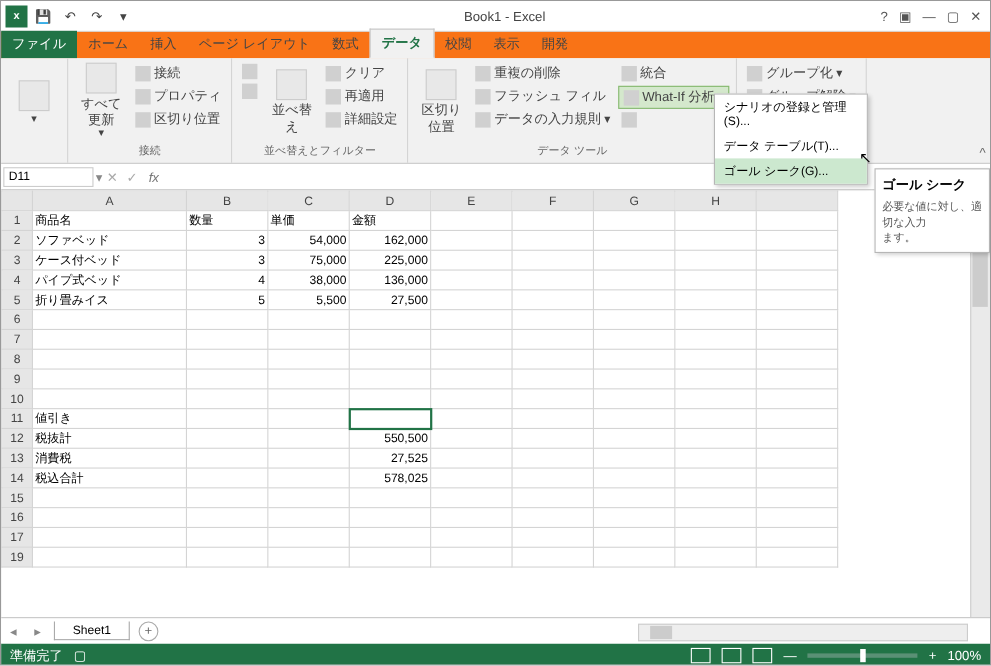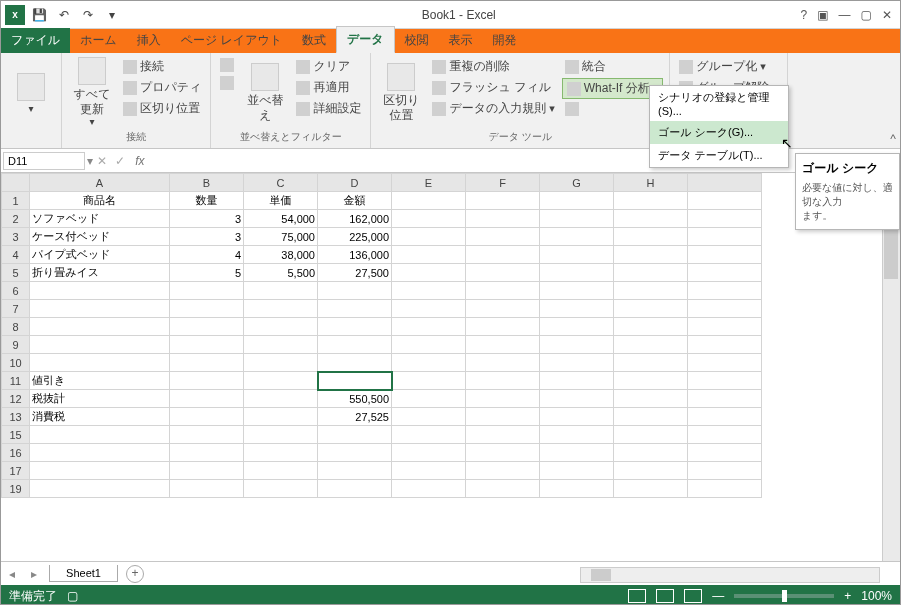--- a/index.html
+++ b/index.html
@@ -38,21 +38,21 @@
 .fx{padding:0 6px;color:#777;font-style:italic}
 .fxi{padding:0 4px;color:#aaa}
 .grid-wrap{position:relative;height:388px;overflow:hidden}
 .grid{border-collapse:collapse;table-layout:fixed}
 .grid th,.grid td{border:1px solid #d4d4d4;height:18px;font-size:11px;padding:0 2px;overflow:hidden;white-space:nowrap}
 .grid th{background:#e6e6e6;text-align:center;font-weight:normal;color:#444}
 .grid .rh{background:#e6e6e6;text-align:center;width:28px}
 .grid .ch{width:74px}
 .grid td{background:#fff}
 .grid td.num{text-align:right}
-.grid td.ctr{text-align:center}
+.grid td.ctr{text-align:left}
 .selcell{outline:2px solid #217346;outline-offset:-1px}
 .sheet-tabs{height:24px;background:#fff;border-top:1px solid #c6c6c6;display:flex;align-items:center;position:relative}
 .sheet-nav{padding:0 8px;color:#888}
 .sheet-tab{border:1px solid #aaa;border-top:none;padding:2px 16px;background:#fff;font-size:11px;margin-left:4px}
 .addsheet{width:18px;height:18px;border:1px solid #aaa;border-radius:9px;margin-left:8px;text-align:center;line-height:15px;color:#666;cursor:pointer}
 .hscroll{position:absolute;right:20px;bottom:2px;width:300px;height:16px;background:#eee;border:1px solid #ccc}
 .hscroll .thumb{position:absolute;left:10px;width:20px;height:12px;top:1px;background:#ccc}
 .status{height:22px;background:#217346;color:#fff;display:flex;align-items:center;padding:0 8px;gap:10px;font-size:11px}
 .status .spacer{flex:1}
 .zoom-slider{width:100px;height:4px;background:#5a9075;position:relative}
@@ -192,22 +192,22 @@
         <div class="smbtn"><span class="si"></span><span>グループ解除</span> ▾</div>
       </div>
     </div>
     <div class="group-label">&nbsp;</div>
   </div>
   <span class="collapse-rib">^</span>
 </div>
 
 <div class="dropdown">
   <div class="mi">シナリオの登録と管理(S)...</div>
+  <div class="mi">データ テーブル(T)...</div>
   <div class="mi hover">ゴール シーク(G)...</div>
-  <div class="mi">データ テーブル(T)...</div>
 </div>
 <div class="cursor-arrow">↖</div>
 
 <div class="tooltip">
   <div class="tt-title">ゴール シーク</div>
   <div class="tt-body" style="white-space:pre-line">必要な値に対し、適切な入力
 ます。</div>
 </div>
 
 <div class="fbar">
@@ -384,20 +384,32 @@
           <td class="num"></td>
           <td class="num"></td>
           <td class="num">27,525</td>
           <td></td>
           <td></td>
           <td></td>
           <td></td>
           <td></td>
         </tr>
         <tr>
+          <th class="rh">14</th>
+          <td class="" style="width:140px">税込合計</td>
+          <td class="num"></td>
+          <td class="num"></td>
+          <td class="num">578,025</td>
+          <td></td>
+          <td></td>
+          <td></td>
+          <td></td>
+          <td></td>
+        </tr>
+        <tr>
           <th class="rh">15</th>
           <td class="" style="width:140px"></td>
           <td class="num"></td>
           <td class="num"></td>
           <td class="num"></td>
           <td></td>
           <td></td>
           <td></td>
           <td></td>
           <td></td>

